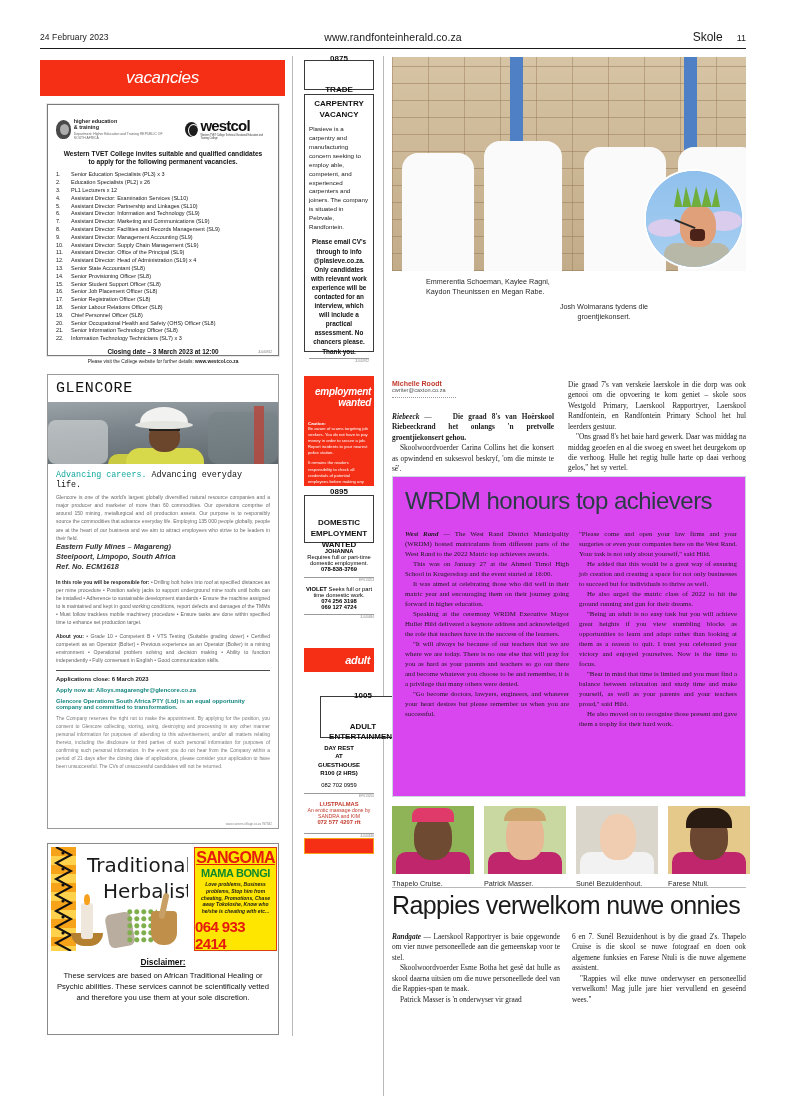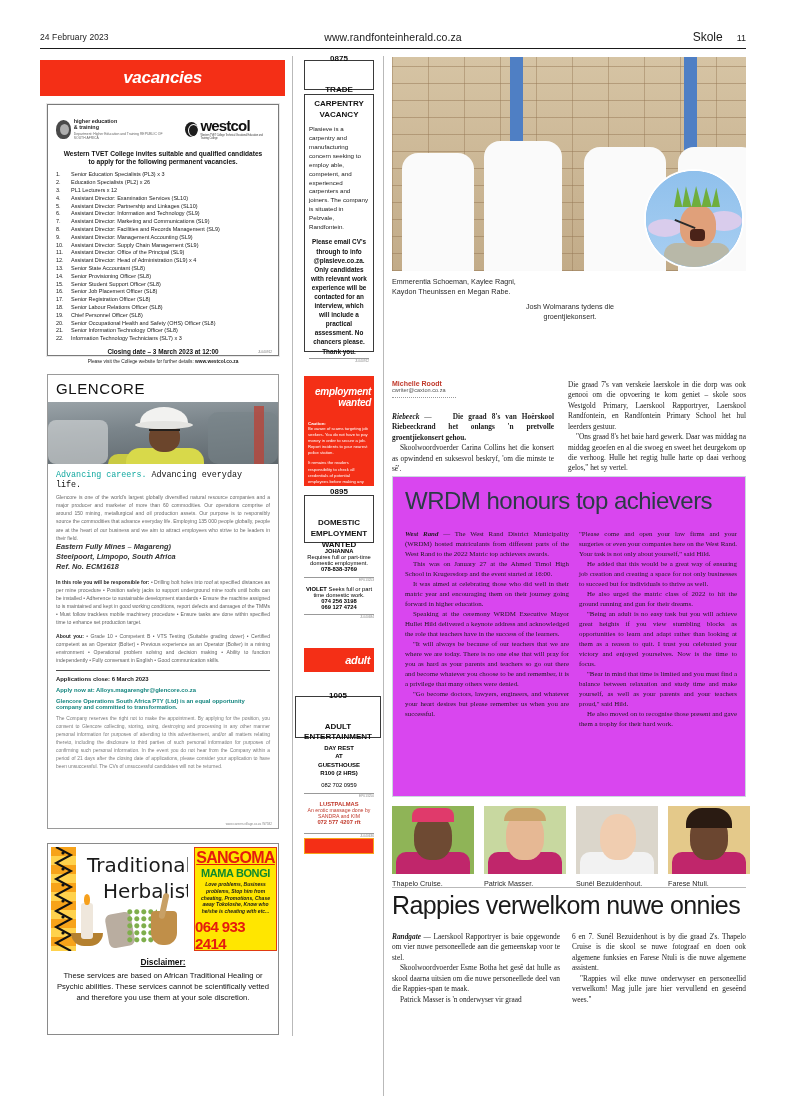--- a/index.html
+++ b/index.html
@@ -21,29 +21,29 @@
   .masthead .url { font-size: 10.5px; letter-spacing: .1px; position:absolute; left:50%; transform:translateX(-50%);}
   .masthead .sect { display:flex; gap:14px; align-items:baseline; }
   .masthead .sect .s { font-size: 12px; }
   .masthead .sect .pg { font-size: 9px; }
   .rule-top {
     position: absolute; left: 40px; top: 48px; width: 706px; height: 1px; background: #1a1a1a;
   }
 
   
   .vdiv { position: absolute; width: 1px; background: #b9b9b9; }
-  .cap { font-size: 7.2px; color: #2a2a2a; line-height: 1.35; }
+  .cap { font-size: 7.2px; color: #2a2a2a; line-height: 1.35; margin-left: 34px; }
 
   
   .vac-banner {
     position: absolute; left: 40px; top: 60px; width: 245px; height: 36px;
     background: #f42f16; display: flex; align-items: center; justify-content: center;
   }
   .vac-banner span {
-    color: #fff; font-style: italic; font-weight: 700; font-size: 17px;
+    color: #fff; font-style: italic; font-weight: 400; font-size: 17px;
     letter-spacing: -0.3px;
   }
 
   
   .westcol {
     position: absolute; left: 47px; top: 104px; width: 232px; height: 252px;
     border: 1px solid #7a7a7a; background: #fff; padding: 7px 8px 4px 8px;
     box-shadow: 0 0 0 1px #e9e9e9;
   }
   .wc-logos { display:flex; align-items:center; justify-content:center; gap:12px; height:34px; margin-bottom:4px;}
@@ -69,21 +69,21 @@
   .wc-visit { text-align:center; font-size:4.8px; margin-top:4px; color:#222;}
   .wc-visit b{font-weight:700;}
   .wc-ref{ position:absolute; right:6px; bottom:1px; font-size:3.2px; color:#777; }
 
   
   .glen {
     position: absolute; left: 47px; top: 374px; width: 232px; height: 455px;
     border: 1px solid #9a9a9a; background: #fff; overflow: hidden;
   }
   .glen-logo { height: 27px; display:flex; align-items:center; padding-left:8px; }
-  .glen-logo span{ font-family:Liberation Sans, sans-serif; font-size: 15px; letter-spacing: 0.6px; color:#111; }
+  .glen-logo span{ font-family:Liberation Mono, monospace; font-size: 15px; letter-spacing: 0.6px; color:#111; }
   .glen-photo {
     height: 62px; position: relative; overflow: hidden;
     background: linear-gradient(175deg,#9aa3a8 0%, #7b858b 40%, #5d666b 100%);
   }
   .gp-hat { position:absolute; left:92px; top:5px; width:48px; height:22px; background:#f2f2f0; border-radius:50% 50% 40% 40%/ 70% 70% 30% 30%; }
   .gp-hat:after{content:"";position:absolute;left:-5px;top:14px;width:58px;height:8px;background:#e4e4e1;border-radius:50%;}
   .gp-face { position:absolute; left:101px; top:20px; width:31px; height:30px; background:#6b452c; border-radius:48% 48% 45% 45%; }
   .gp-glass{position:absolute;left:101px;top:27px;width:31px;height:7px;border-top:2px solid #24201c;}
   .gp-body { position:absolute; left:78px; top:46px; width:78px; height:30px; background:#d8d94a; border-radius:14px 14px 0 0; }
   .gp-bodyL{position:absolute;left:60px;top:52px;width:26px;height:22px;background:#c9ca42;border-radius:10px 0 0 0;}
@@ -480,21 +480,21 @@
       <div style="font-size:5.8px; font-weight:700;">069 127 4724</div>
       <div class="cls-hr" style="margin-top:4px;"></div>
       <div class="cls-ref">JL040684</div>
     </div>
   </div>
 
   <div class="cls-banner" style="left:304px; top:648px; width:70px; height:24px; padding-right:4px;">
     <span style="font-size:11px;">adult</span>
   </div>
 
-  <div class="cls-box" style="left:295px; top:696px; width:86px; height:42px;">
+  <div class="cls-box" style="left:320px; top:696px; width:86px; height:42px;">
     <div class="cls-hd">1005</div>
     <div class="cls-hd" style="white-space:pre-line;">ADULT
 ENTERTAINMENT</div>
   </div>
 
   <div style="position:absolute; left:304px; top:744px; width:70px; text-align:center;">
     <div>
       <div style="font-size:6px; font-weight:700; white-space:pre-line; line-height:1.4;">DAY REST
 AT
 GUESTHOUSE

